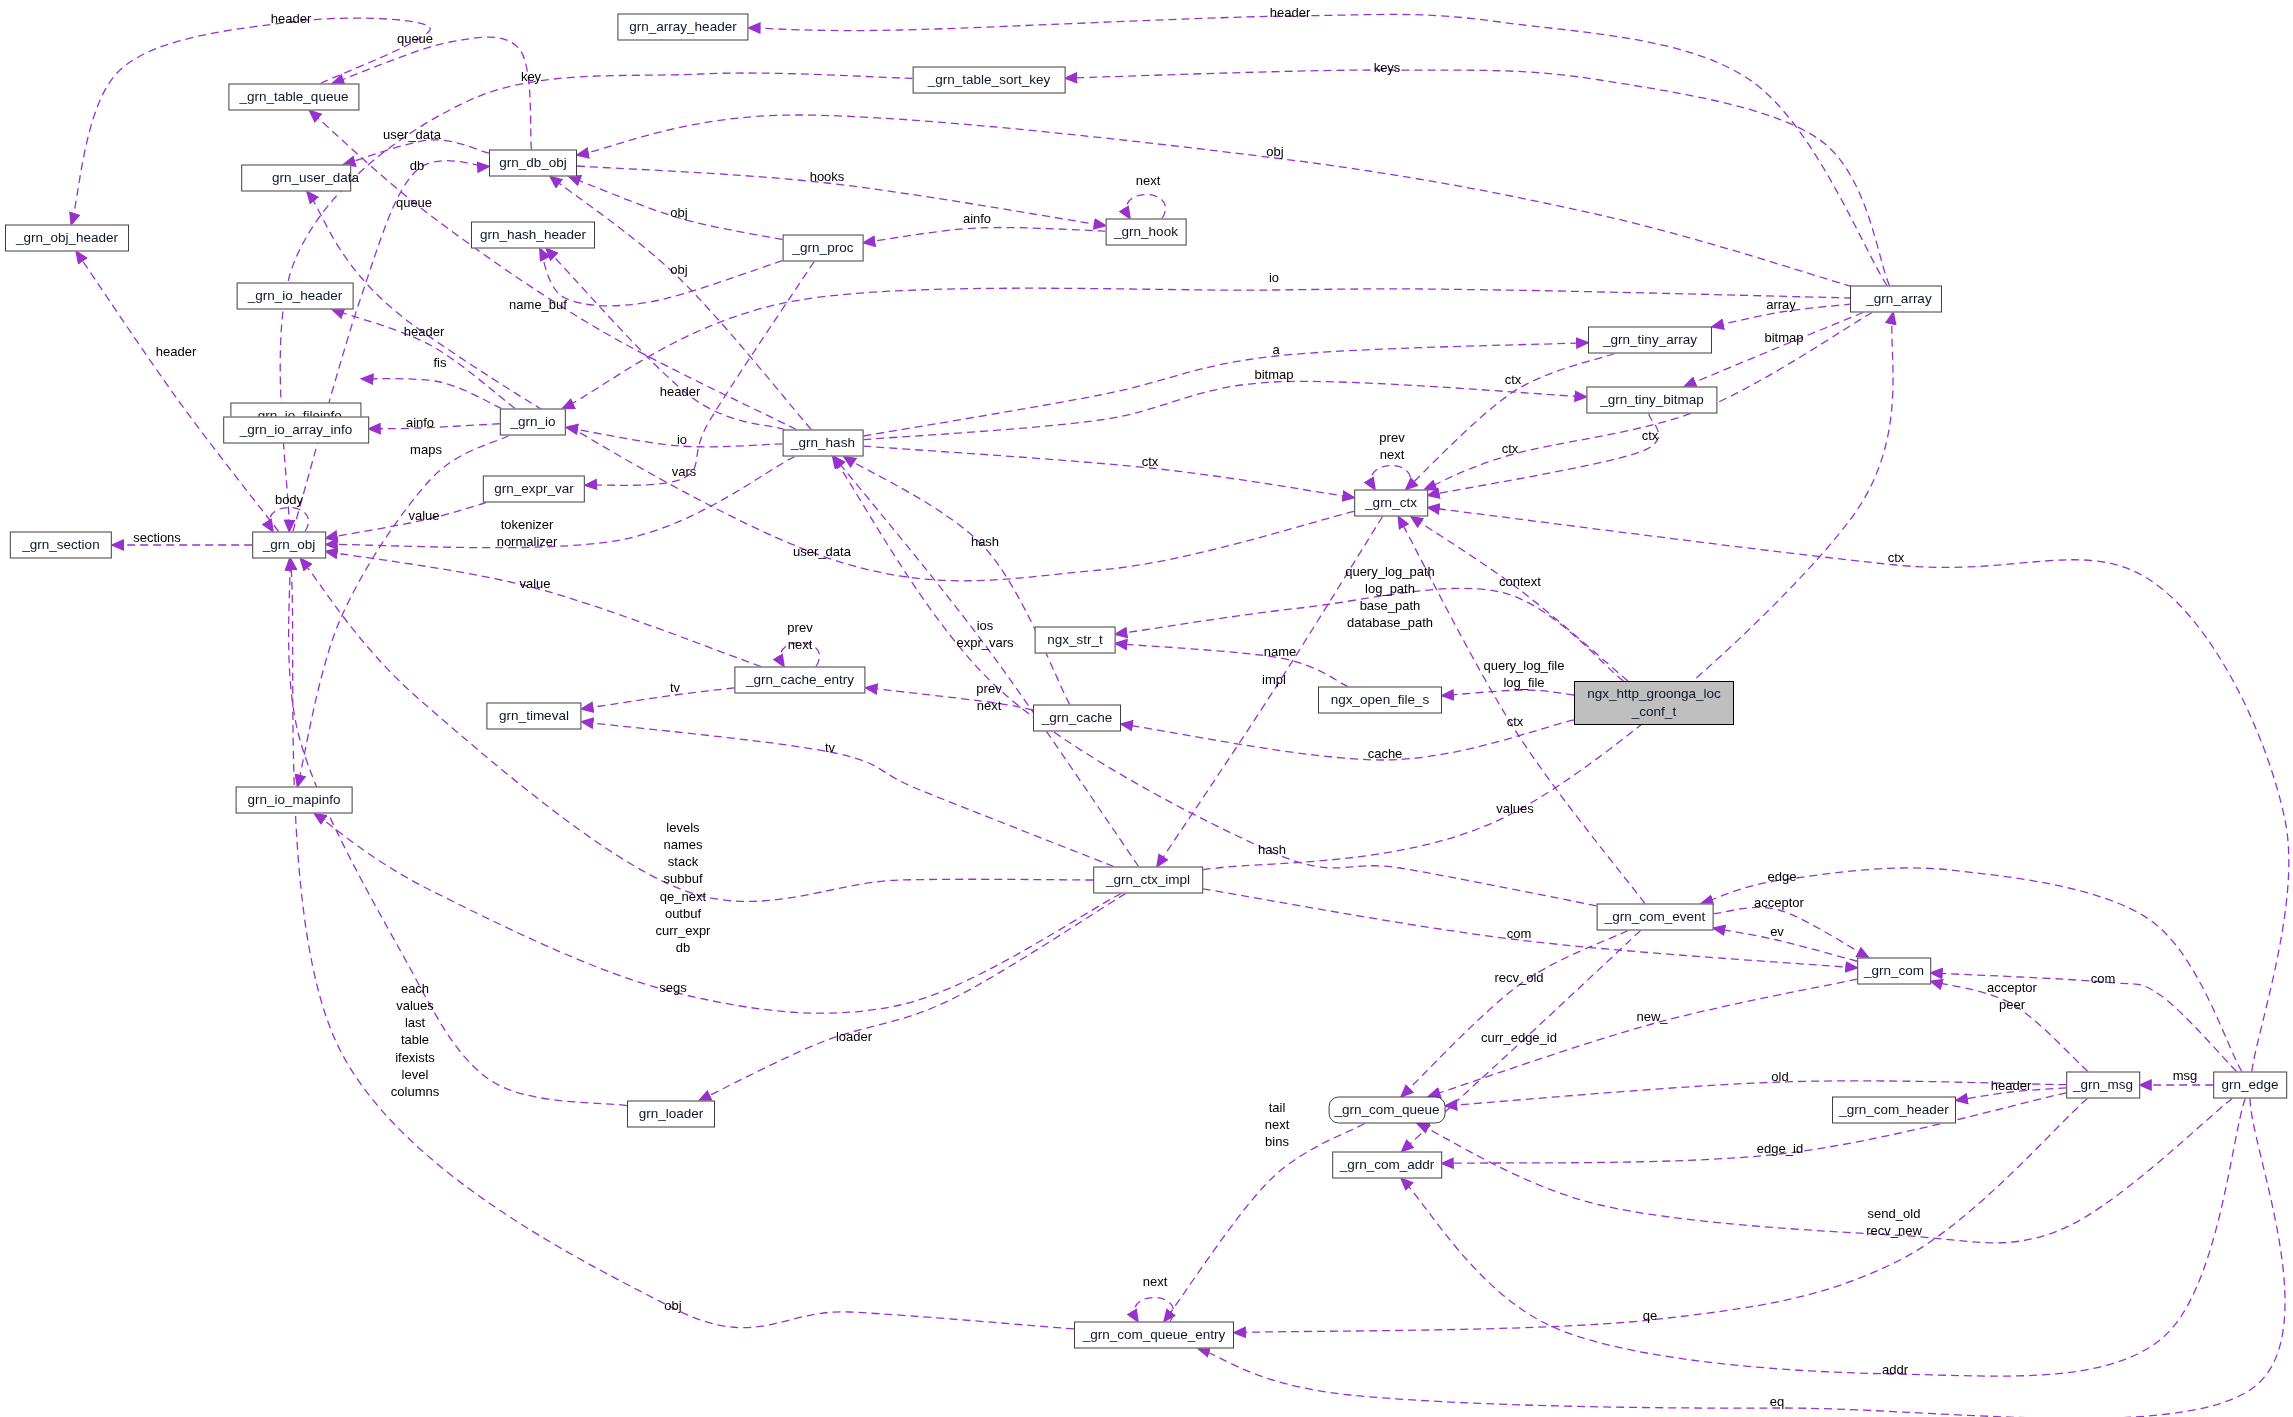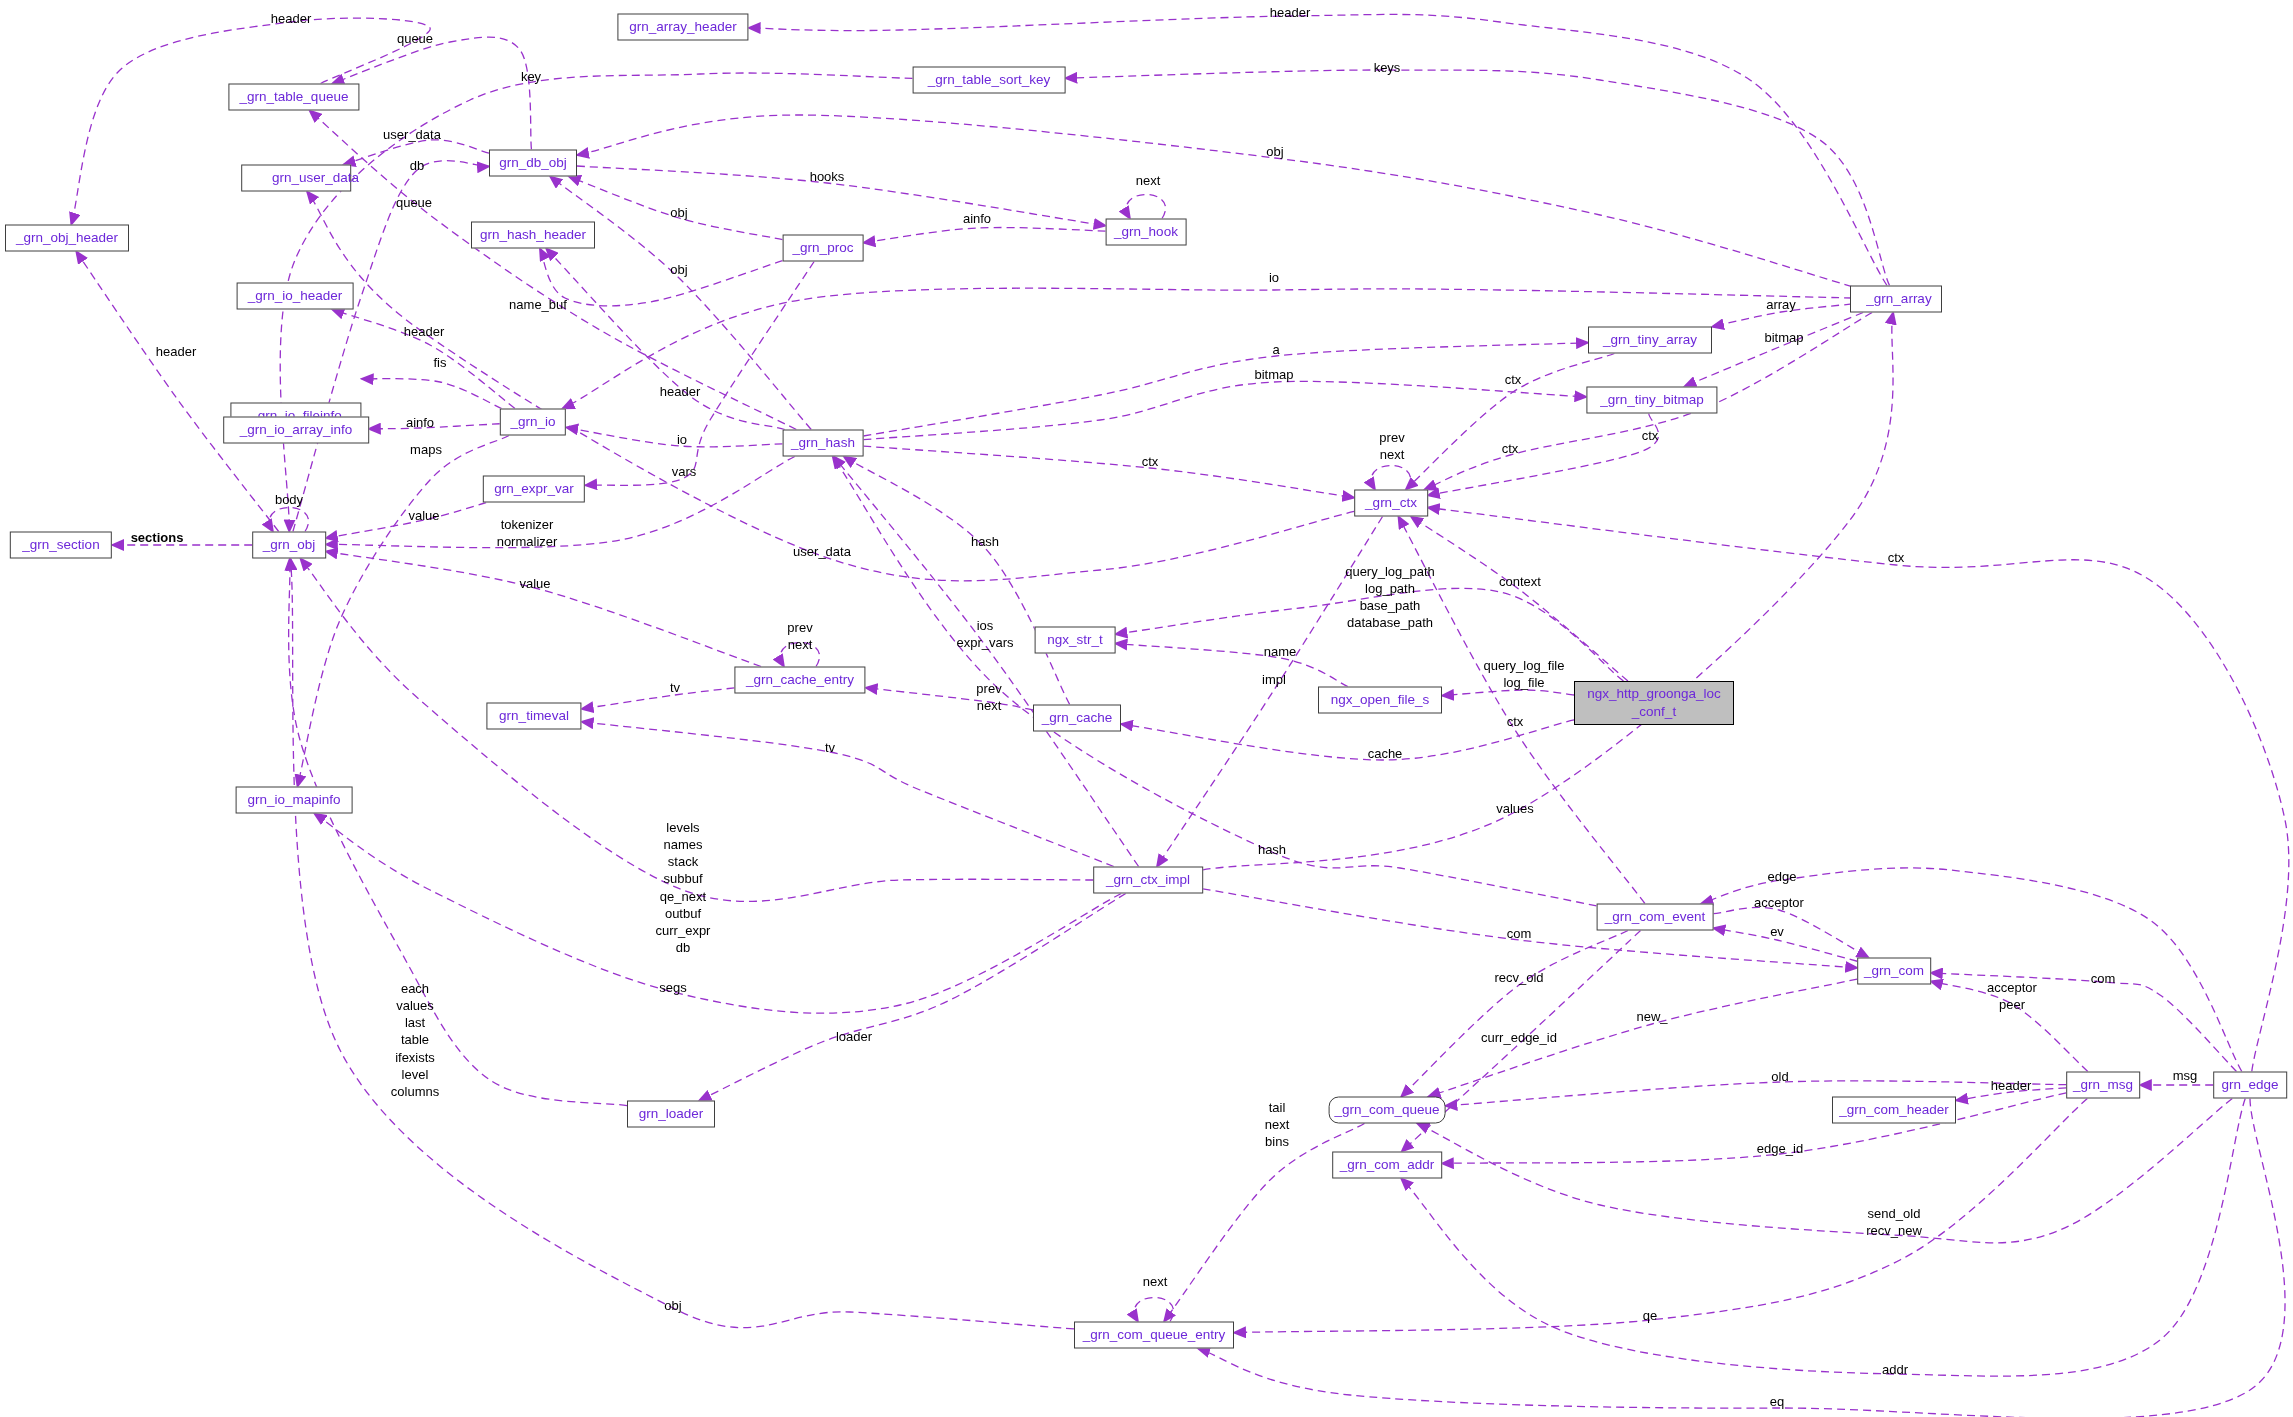--- a/index.html
+++ b/index.html
@@ -1,20 +1,20 @@
 <!DOCTYPE html>
 <html><head>
 <meta charset="utf-8">
 <style>
   html,body{margin:0;padding:0;background:#fff;}
   #canvas{position:relative;width:2293px;height:1417px;background:#fff;overflow:hidden;
           font-family:"Liberation Sans",sans-serif;}
   #edge-layer{position:absolute;left:0;top:0;}
   .node{position:absolute;transform:translate(-50%,-50%);background:#fff;
-        border:1.5px solid #3f3f3f;color:#6d28d9;font-size:13.5px;line-height:1.35;
+        border:1.5px solid #3f3f3f;color:#0f172a;font-size:13.5px;line-height:1.35;
         display:flex;align-items:center;justify-content:center;text-align:center;
         white-space:pre;padding:0 2px;box-sizing:border-box;z-index:3;}
   .node.subject{background:#bfbfbf;border-color:#000;}
   .elabel{position:absolute;transform:translate(-50%,-50%);color:#000;font-size:13px;
           line-height:1.32;text-align:center;white-space:pre;z-index:2;}
 </style>
 </head>
 <body>
 
 <div id="canvas" style="background: rgb(255, 255, 255);">
@@ -165,21 +165,21 @@
       <div class="elabel" style="left: 679px; top: 213px;">obj</div>
       <div class="elabel" style="left: 679px; top: 270px;">obj</div>
       <div class="elabel" style="left: 538px; top: 305px;">name_buf</div>
       <div class="elabel" style="left: 680px; top: 392px;">header</div>
       <div class="elabel" style="left: 424px; top: 332px;">header</div>
       <div class="elabel" style="left: 440px; top: 363px;">fis</div>
       <div class="elabel" style="left: 420px; top: 423px;">ainfo</div>
       <div class="elabel" style="left: 426px; top: 450px;">maps</div>
       <div class="elabel" style="left: 176px; top: 352px;">header</div>
       <div class="elabel" style="left: 289px; top: 500px;">body</div>
-      <div class="elabel" style="left: 157px; top: 538px; font-weight: bold;">sections</div>
+      <div class="elabel" style="left: 157px; top: 538px;">sections</div>
       <div class="elabel" style="left: 424px; top: 516px;">value</div>
       <div class="elabel" style="left: 527px; top: 533px;">tokenizer
 normalizer</div>
       <div class="elabel" style="left: 535px; top: 584px;">value</div>
       <div class="elabel" style="left: 683px; top: 888px;">levels
 names
 stack
 subbuf
 qe_next
 outbuf

